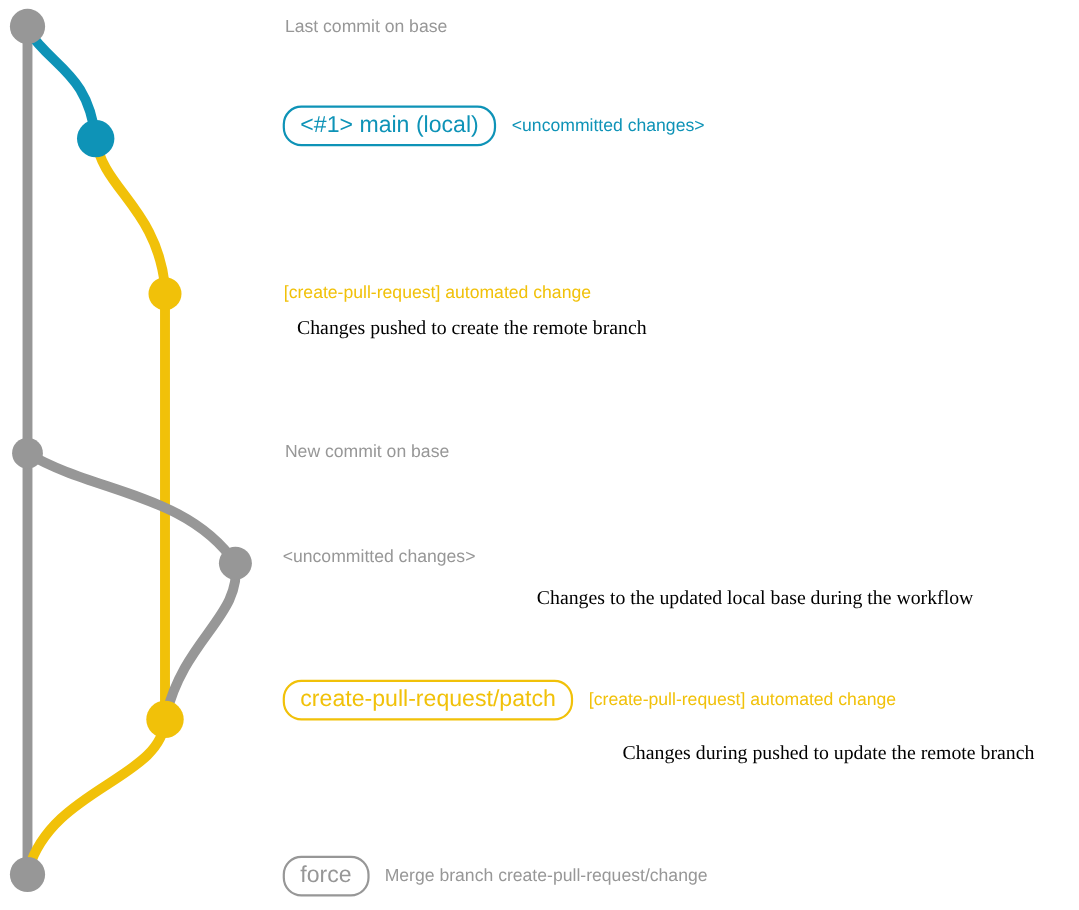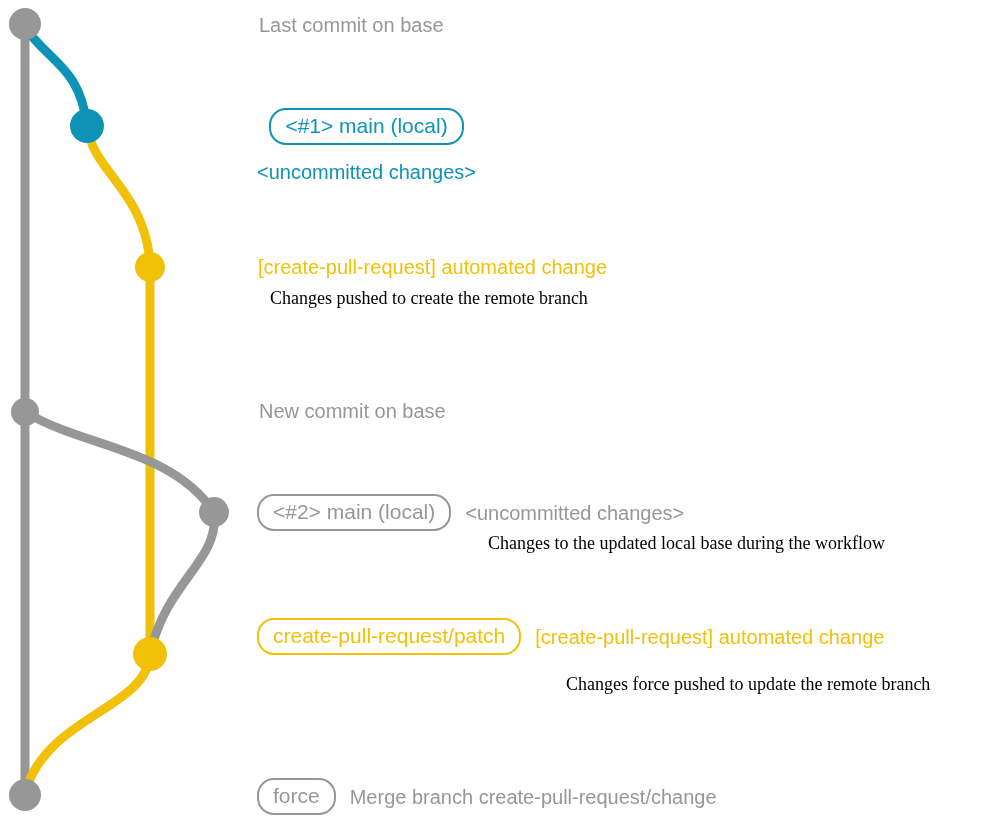--- a/index.html
+++ b/index.html
@@ -28,21 +28,21 @@
   .dot-yellow { fill: var(--yellow); stroke: none; }
 
   .row {
     position: absolute;
     display: flex;
     align-items: center;
     gap: 14px;
     white-space: nowrap;
   }
   .sans-label {
-    font-size: 20px;
+    font-size: 16px;
     line-height: 26px;
     white-space: nowrap;
   }
   .gray-text   { color: var(--gray); }
   .teal-text   { color: var(--teal); }
   .yellow-text { color: var(--yellow); }
   .badge {
     display: inline-flex;
     align-items: center;
     border: 2px solid currentColor;
@@ -55,21 +55,21 @@
   .note {
     position: absolute;
     font-family: "Liberation Serif", serif;
     font-size: 18px;
     line-height: 22px;
     color: var(--note);
     white-space: nowrap;
   }
   
   #row-1 { left: 259px; top: 12px; }
-  #row-2 { left: 257px; top: 108px; flex-direction: column; }
+  #row-2 { left: 257px; top: 96px; }
   #note-1 { left: 488px; top: 146px; }
   #row-3 { left: 258px; top: 254px; }
   #note-2 { left: 270px; top: 287px; }
   #row-4 { left: 259px; top: 398px; text-align: center; }
   #row-5 { left: 257px; top: 494px; }
   #note-3 { left: 488px; top: 532px; }
   #row-6 { left: 257px; top: 618px; }
   #note-4 { left: 566px; top: 673px; }
   #row-7 { left: 257px; top: 778px; }
 </style>
@@ -111,29 +111,28 @@
   <div class="row" id="row-3">
     <span class="sans-label yellow-text">[create-pull-request] automated change</span>
   </div>
   <div class="note" id="note-2">Changes pushed to create the remote branch</div>
 
   <div class="row" id="row-4">
     <span class="sans-label gray-text">New commit on base</span>
   </div>
 
   <div class="row" id="row-5">
-    <span class="badge gray-text">&lt;#2&gt; main (local)</span>
     <span class="sans-label gray-text">&lt;uncommitted changes&gt;</span>
   </div>
   <div class="note" id="note-3">Changes to the updated local base during the workflow</div>
 
   <div class="row" id="row-6">
     <span class="badge yellow-text">create-pull-request/patch</span>
     <span class="sans-label yellow-text">[create-pull-request] automated change</span>
   </div>
-  <div class="note" id="note-4">Changes force pushed to update the remote branch</div>
+  <div class="note" id="note-4">Changes during pushed to update the remote branch</div>
 
   <div class="row" id="row-7">
     <span class="badge gray-text">force</span>
     <span class="sans-label gray-text">Merge branch create-pull-request/change</span>
   </div>
 
 </div>
 
 </body></html>

